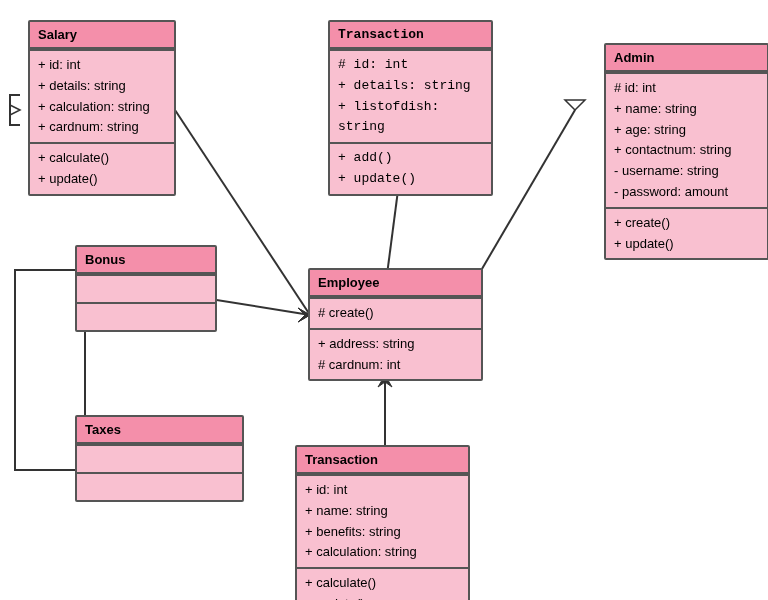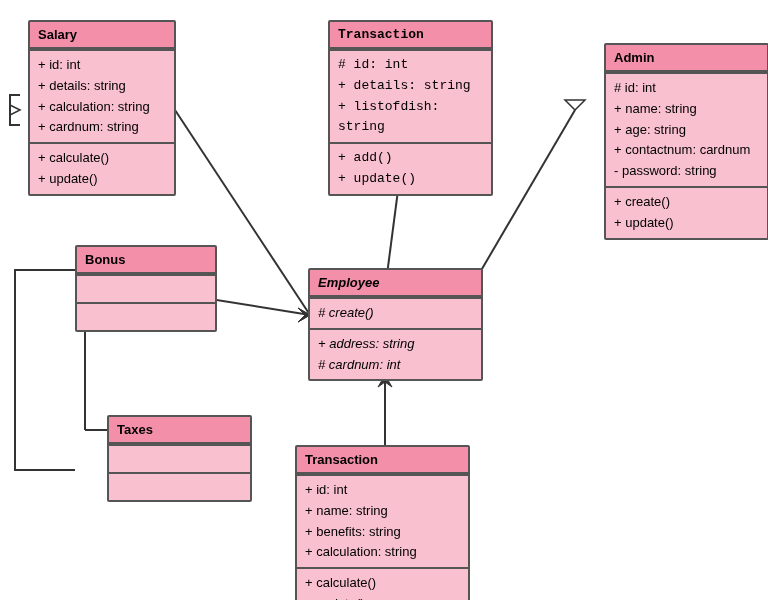--- a/index.html
+++ b/index.html
@@ -111,47 +111,48 @@
       <div>+ update()</div>
     </div>
   </div>
 
   <div class="uml-box" style="left:604px; top:20px; width:165px;margin-top:23px;">
     <div class="uml-header">Admin</div>
     <div class="uml-section">
       <div># id: int</div>
       <div>+ name: string</div>
       <div>+ age: string</div>
-      <div>+ contactnum: cardnum</div>
-      <div>- password: string</div>
+      <div>+ contactnum: string</div>
+      <div>- username: string</div>
+      <div>- password: amount</div>
     </div>
     <div class="uml-section">
       <div>+ create()</div>
       <div>+ update()</div>
     </div>
   </div>
 
   <div class="uml-box" style="left:75px; top:245px; width:142px;">
     <div class="uml-header">Bonus</div>
     <div class="uml-section uml-section-empty"></div>
     <div class="uml-section uml-section-empty"></div>
   </div>
 
-  <div class="uml-box" style="left:308px; top:268px; width:175px;font-style:italic;">
+  <div class="uml-box" style="left:308px; top:268px; width:175px;">
     <div class="uml-header">Employee</div>
     <div class="uml-section">
       <div># create()</div>
     </div>
     <div class="uml-section">
       <div>+ address: string</div>
       <div># cardnum: int</div>
     </div>
   </div>
 
-  <div class="uml-box" style="left:75px; 430px; left:75px; top:415px; width:145px;margin-left:32px;">
+  <div class="uml-box" style="left:75px; 430px; left:75px; top:415px; width:169px;">
     <div class="uml-header">Taxes</div>
     <div class="uml-section uml-section-empty"></div>
     <div class="uml-section uml-section-empty"></div>
   </div>
 
   <div class="uml-box" style="left:295px; top:445px; width:175px;">
     <div class="uml-header">Transaction</div>
     <div class="uml-section">
       <div>+ id: int</div>
       <div>+ name: string</div>

